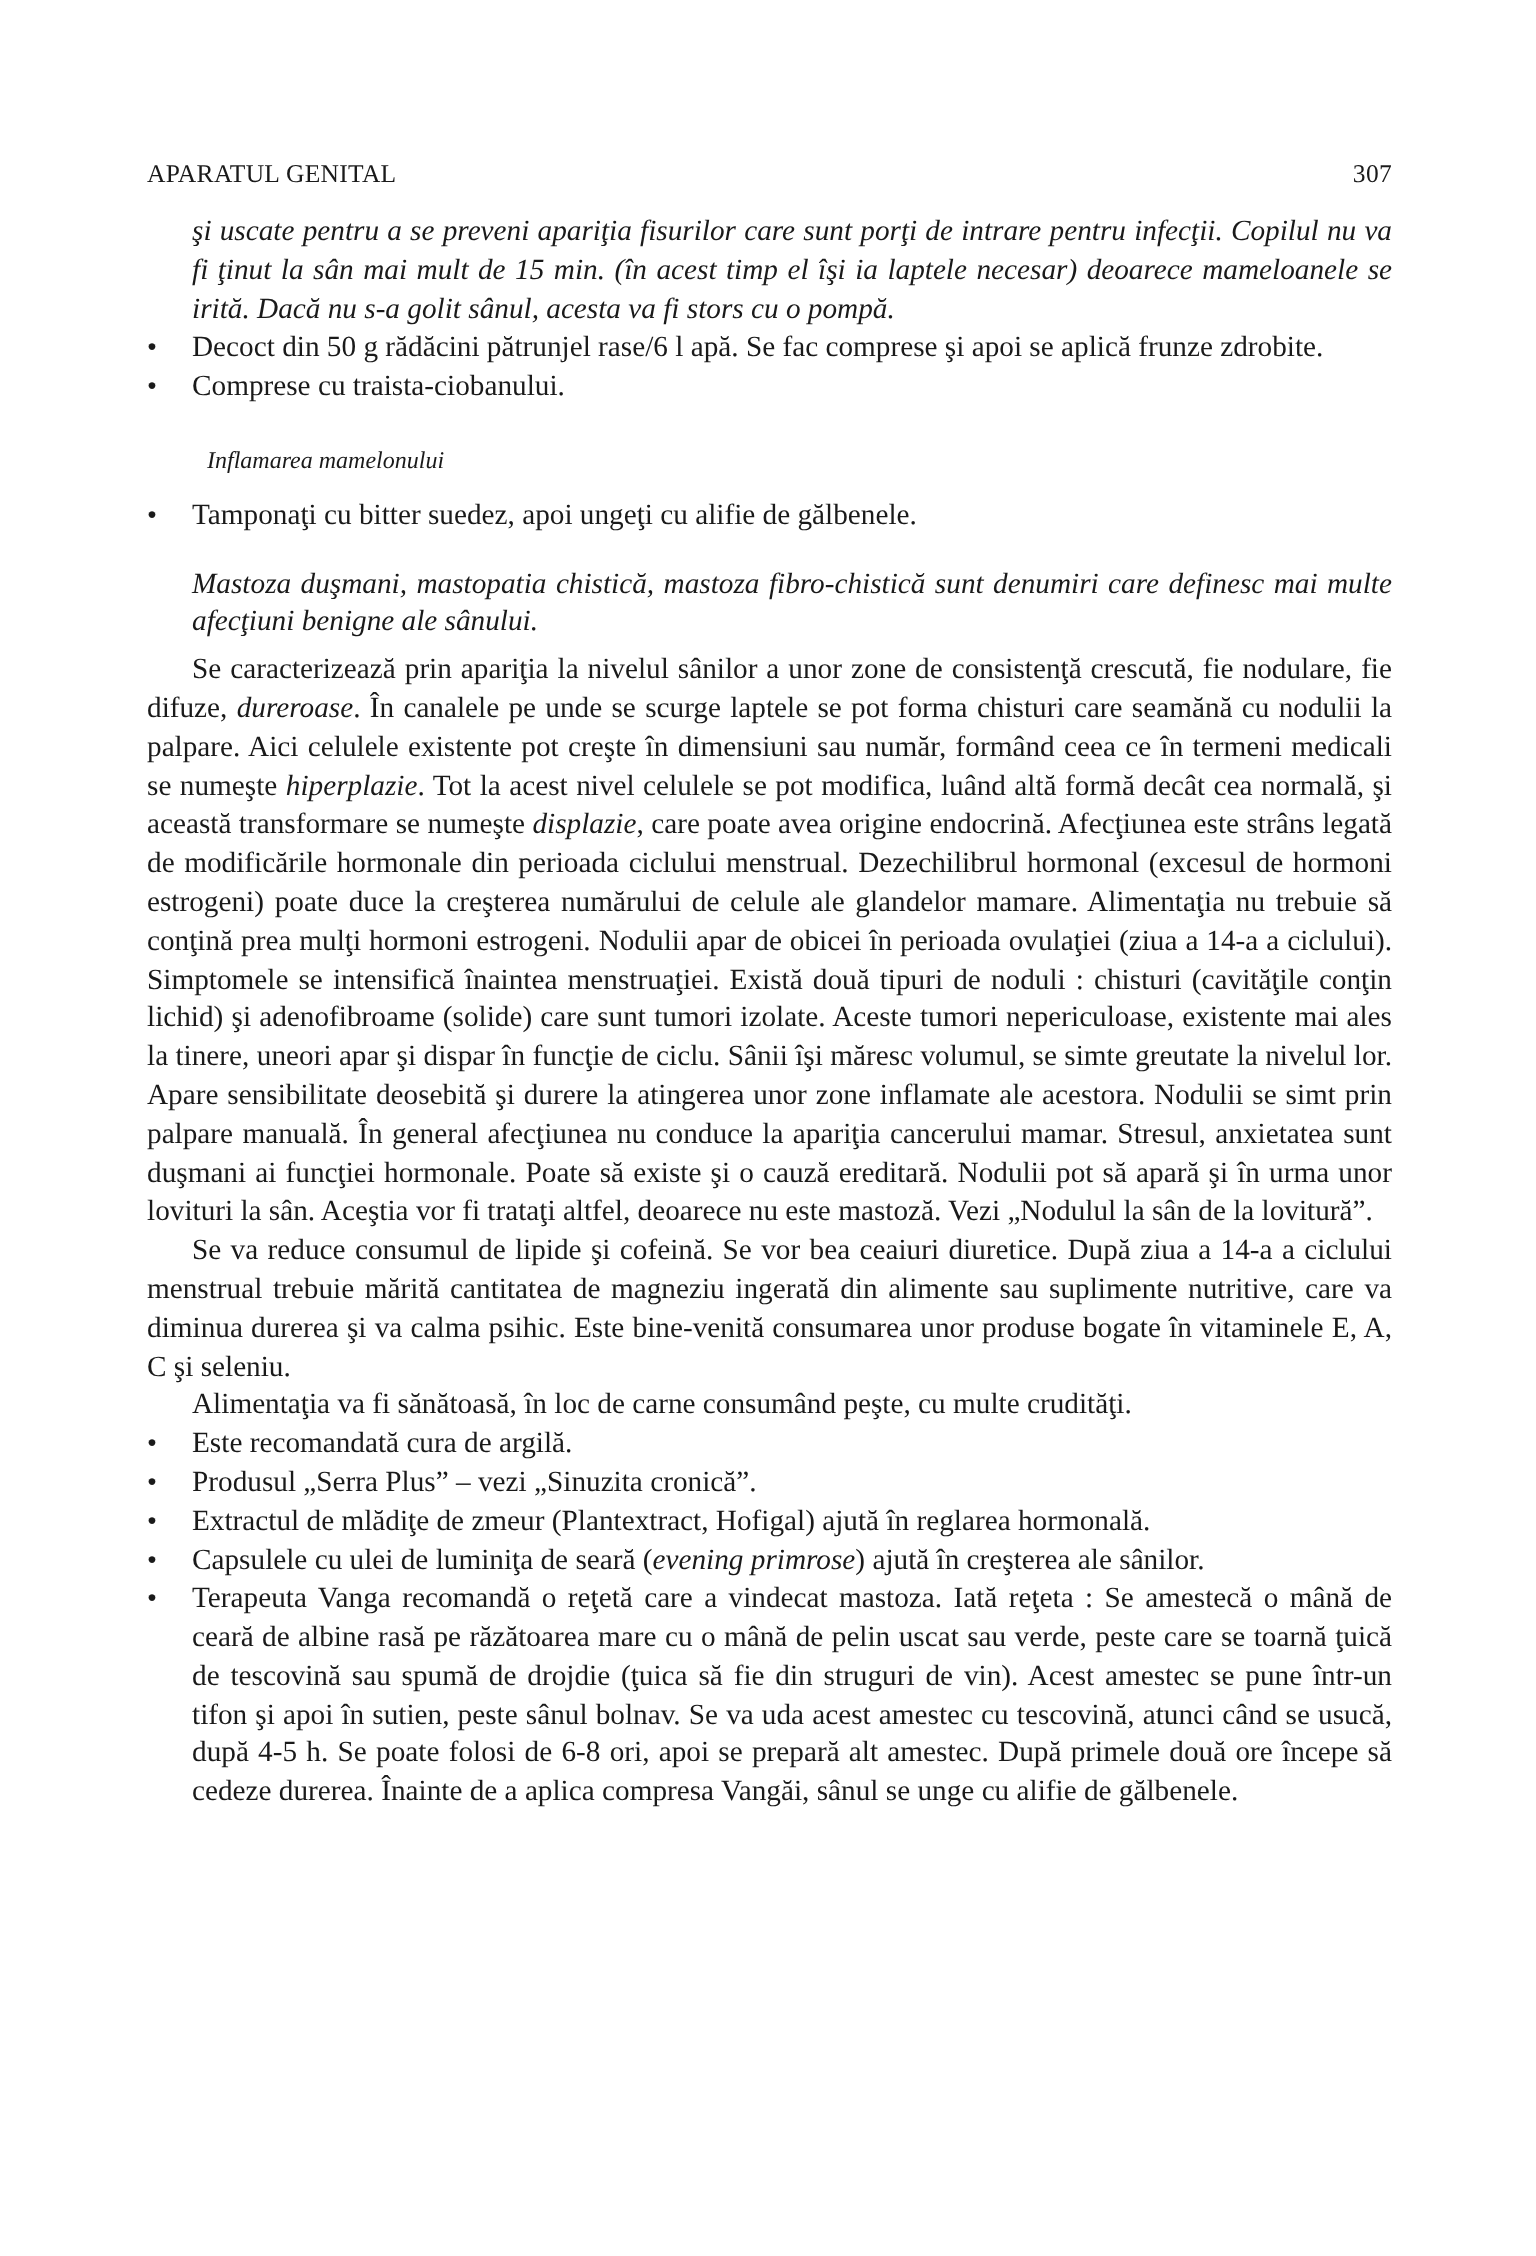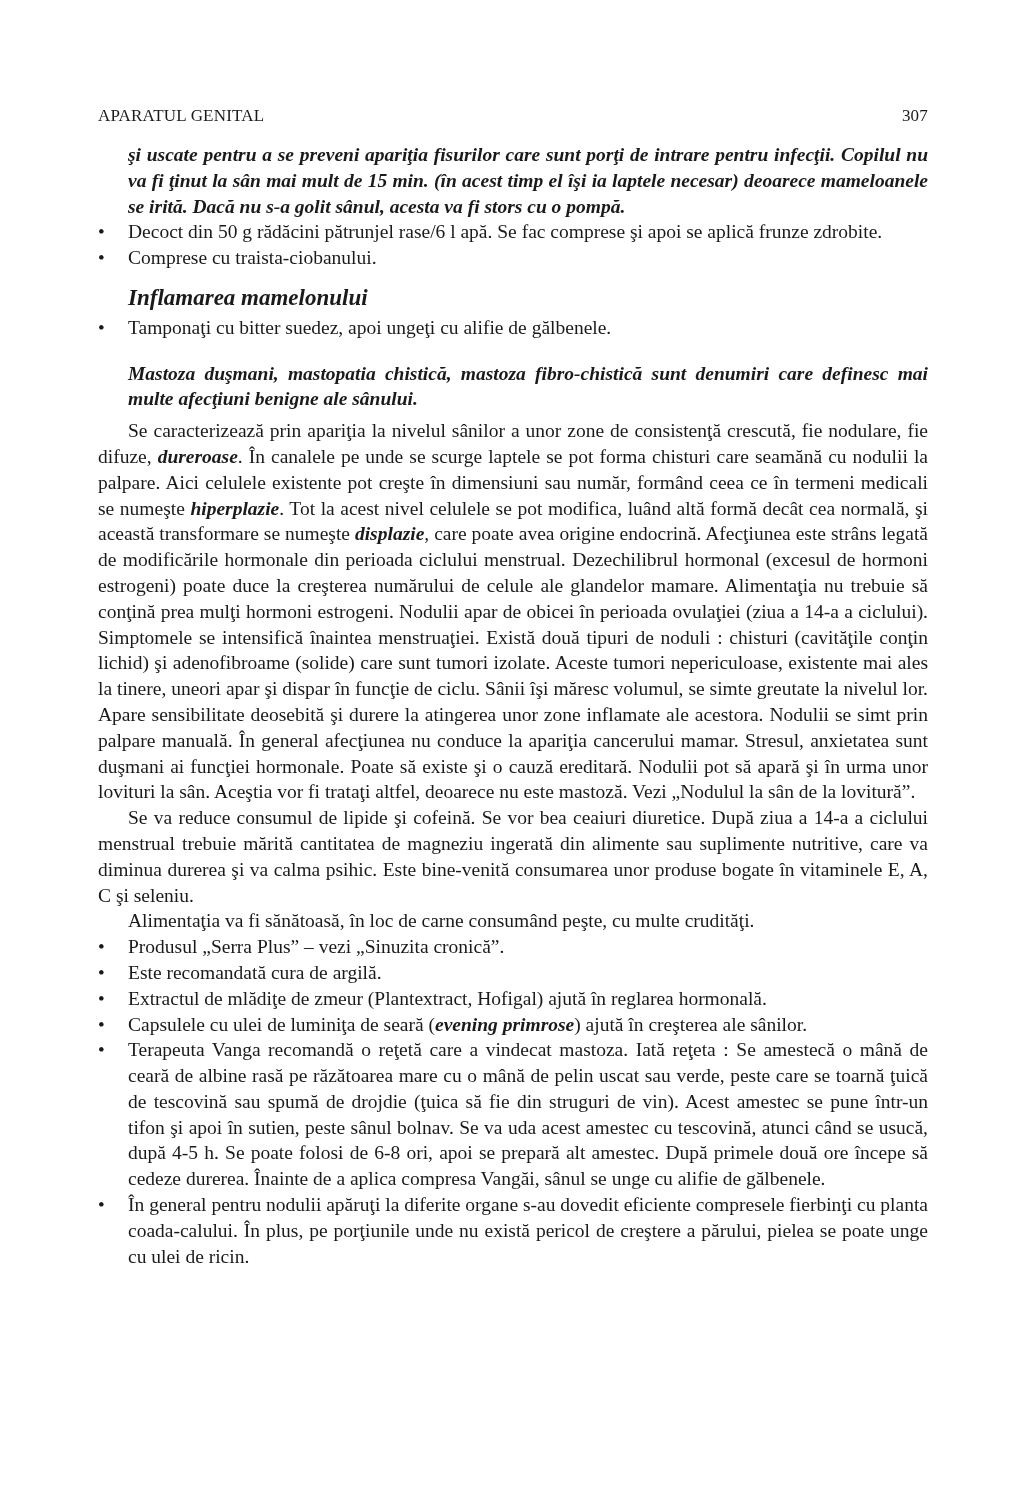--- a/index.html
+++ b/index.html
@@ -6,26 +6,26 @@
   body { width: 1024px; height: 1504px; position: relative; overflow: hidden;
          font-family: "Liberation Serif", "DejaVu Serif", serif; color: #1a1a1a; }
   .page { position: absolute; left: 98px; top: 104px; width: 830px; }
   .running-head { display: flex; justify-content: space-between; font-size: 17px;
                   letter-spacing: 0.2px; height: 24px; line-height: 24px; }
   .content { margin-top: 14px; font-size: 19.5px; line-height: 25.8px; }
   .p { text-align: justify; margin: 0; }
   .indent-block { padding-left: 30px; }
   .para-indent { text-indent: 30px; }
   .b { font-weight: bold; }
-  .bi { font-weight: bold; font-style: italic; }
+  .bi { font-weight: normal; font-style: italic; }
   ul.bullets { list-style: none; margin: 0; padding: 0; }
   ul.bullets li { position: relative; padding-left: 30px; text-align: justify; }
   ul.bullets li::before { content: "\2022"; position: absolute; left: 0; top: 0; font-size: 19px; }
   .gap-md { height: 14px; }
-  .heading { margin: 0; padding-left: 30px; font-size: 23px; }
+  .heading { margin: 10px; padding-left: 30px; font-size: 16px; }
 </style>
 </head>
 <body>
 
 <div class="page">
   <div class="running-head">
     <span>APARATUL GENITAL</span>
     <span>307</span>
   </div>
 
@@ -47,21 +47,20 @@
     <div style="height:6px"></div>
     <p class="p indent-block bi">Mastoza duşmani, mastopatia chistică, mastoza fibro-chistică sunt denumiri care definesc mai multe afecţiuni benigne ale sânului.</p>
     <div style="height:6px"></div>
 
     <p class="p para-indent"><span>Se caracterizează prin apariţia la nivelul sânilor a unor zone de consistenţă crescută, fie nodulare, fie difuze, </span><span class="bi">dureroase</span><span>. În canalele pe unde se scurge laptele se pot forma chisturi care seamănă cu nodulii la palpare. Aici celulele existente pot creşte în dimensiuni sau număr, formând ceea ce în termeni medicali se numeşte </span><span class="bi">hiperplazie</span><span>. Tot la acest nivel celulele se pot modifica, luând altă formă decât cea normală, şi această transformare se numeşte </span><span class="bi">displazie</span><span>, care poate avea origine endocrină. Afecţiunea este strâns legată de modificările hormonale din perioada ciclului menstrual. Dezechilibrul hormonal (excesul de hormoni estrogeni) poate duce la creşterea numărului de celule ale glandelor mamare. Alimentaţia nu trebuie să conţină prea mulţi hormoni estrogeni. Nodulii apar de obicei în perioada ovulaţiei (ziua a 14-a a ciclului). Simptomele se intensifică înaintea menstruaţiei. Există două tipuri de noduli : chisturi (cavităţile conţin lichid) şi adenofibroame (solide) care sunt tumori izolate. Aceste tumori nepericuloase, existente mai ales la tinere, uneori apar şi dispar în funcţie de ciclu. Sânii îşi măresc volumul, se simte greutate la nivelul lor. Apare sensibilitate deosebită şi durere la atingerea unor zone inflamate ale acestora. Nodulii se simt prin palpare manuală. În general afecţiunea nu conduce la apariţia cancerului mamar. Stresul, anxietatea sunt duşmani ai funcţiei hormonale. Poate să existe şi o cauză ereditară. Nodulii pot să apară şi în urma unor lovituri la sân. Aceştia vor fi trataţi altfel, deoarece nu este mastoză. Vezi „Nodulul la sân de la lovitură”.</span></p>
 
     <p class="p para-indent">Se va reduce consumul de lipide şi cofeină. Se vor bea ceaiuri diuretice. După ziua a 14-a a ciclului menstrual trebuie mărită cantitatea de magneziu ingerată din alimente sau suplimente nutritive, care va diminua durerea şi va calma psihic. Este bine-venită consumarea unor produse bogate în vitaminele E, A, C şi seleniu.</p>
     <p class="p para-indent">Alimentaţia va fi sănătoasă, în loc de carne consumând peşte, cu multe crudităţi.</p>
 
     <ul class="bullets">
+      <li>Este recomandată cura de argilă.</li>
       <li>Produsul „Serra Plus” – vezi „Sinuzita cronică”.</li>
-      <li>Este recomandată cura de argilă.</li>
       <li>Extractul de mlădiţe de zmeur (Plantextract, Hofigal) ajută în reglarea hormonală.</li>
       <li><span>Capsulele cu ulei de luminiţa de seară (</span><span class="bi">evening primrose</span><span>) ajută în creşterea ale sânilor.</span></li>
       <li>Terapeuta Vanga recomandă o reţetă care a vindecat mastoza. Iată reţeta : Se amestecă o mână de ceară de albine rasă pe răzătoarea mare cu o mână de pelin uscat sau verde, peste care se toarnă ţuică de tescovină sau spumă de drojdie (ţuica să fie din struguri de vin). Acest amestec se pune într-un tifon şi apoi în sutien, peste sânul bolnav. Se va uda acest amestec cu tescovină, atunci când se usucă, după 4-5 h. Se poate folosi de 6-8 ori, apoi se prepară alt amestec. După primele două ore începe să cedeze durerea. Înainte de a aplica compresa Vangăi, sânul se unge cu alifie de gălbenele.</li>
-      <li>În general pentru nodulii apăruţi la diferite organe s-au dovedit eficiente compresele fierbinţi cu planta coada-calului. În plus, pe porţiunile unde nu există pericol de creştere a părului, pielea se poate unge cu ulei de ricin.</li>
     </ul>
   </div>
 </div>
 
 </body></html>

